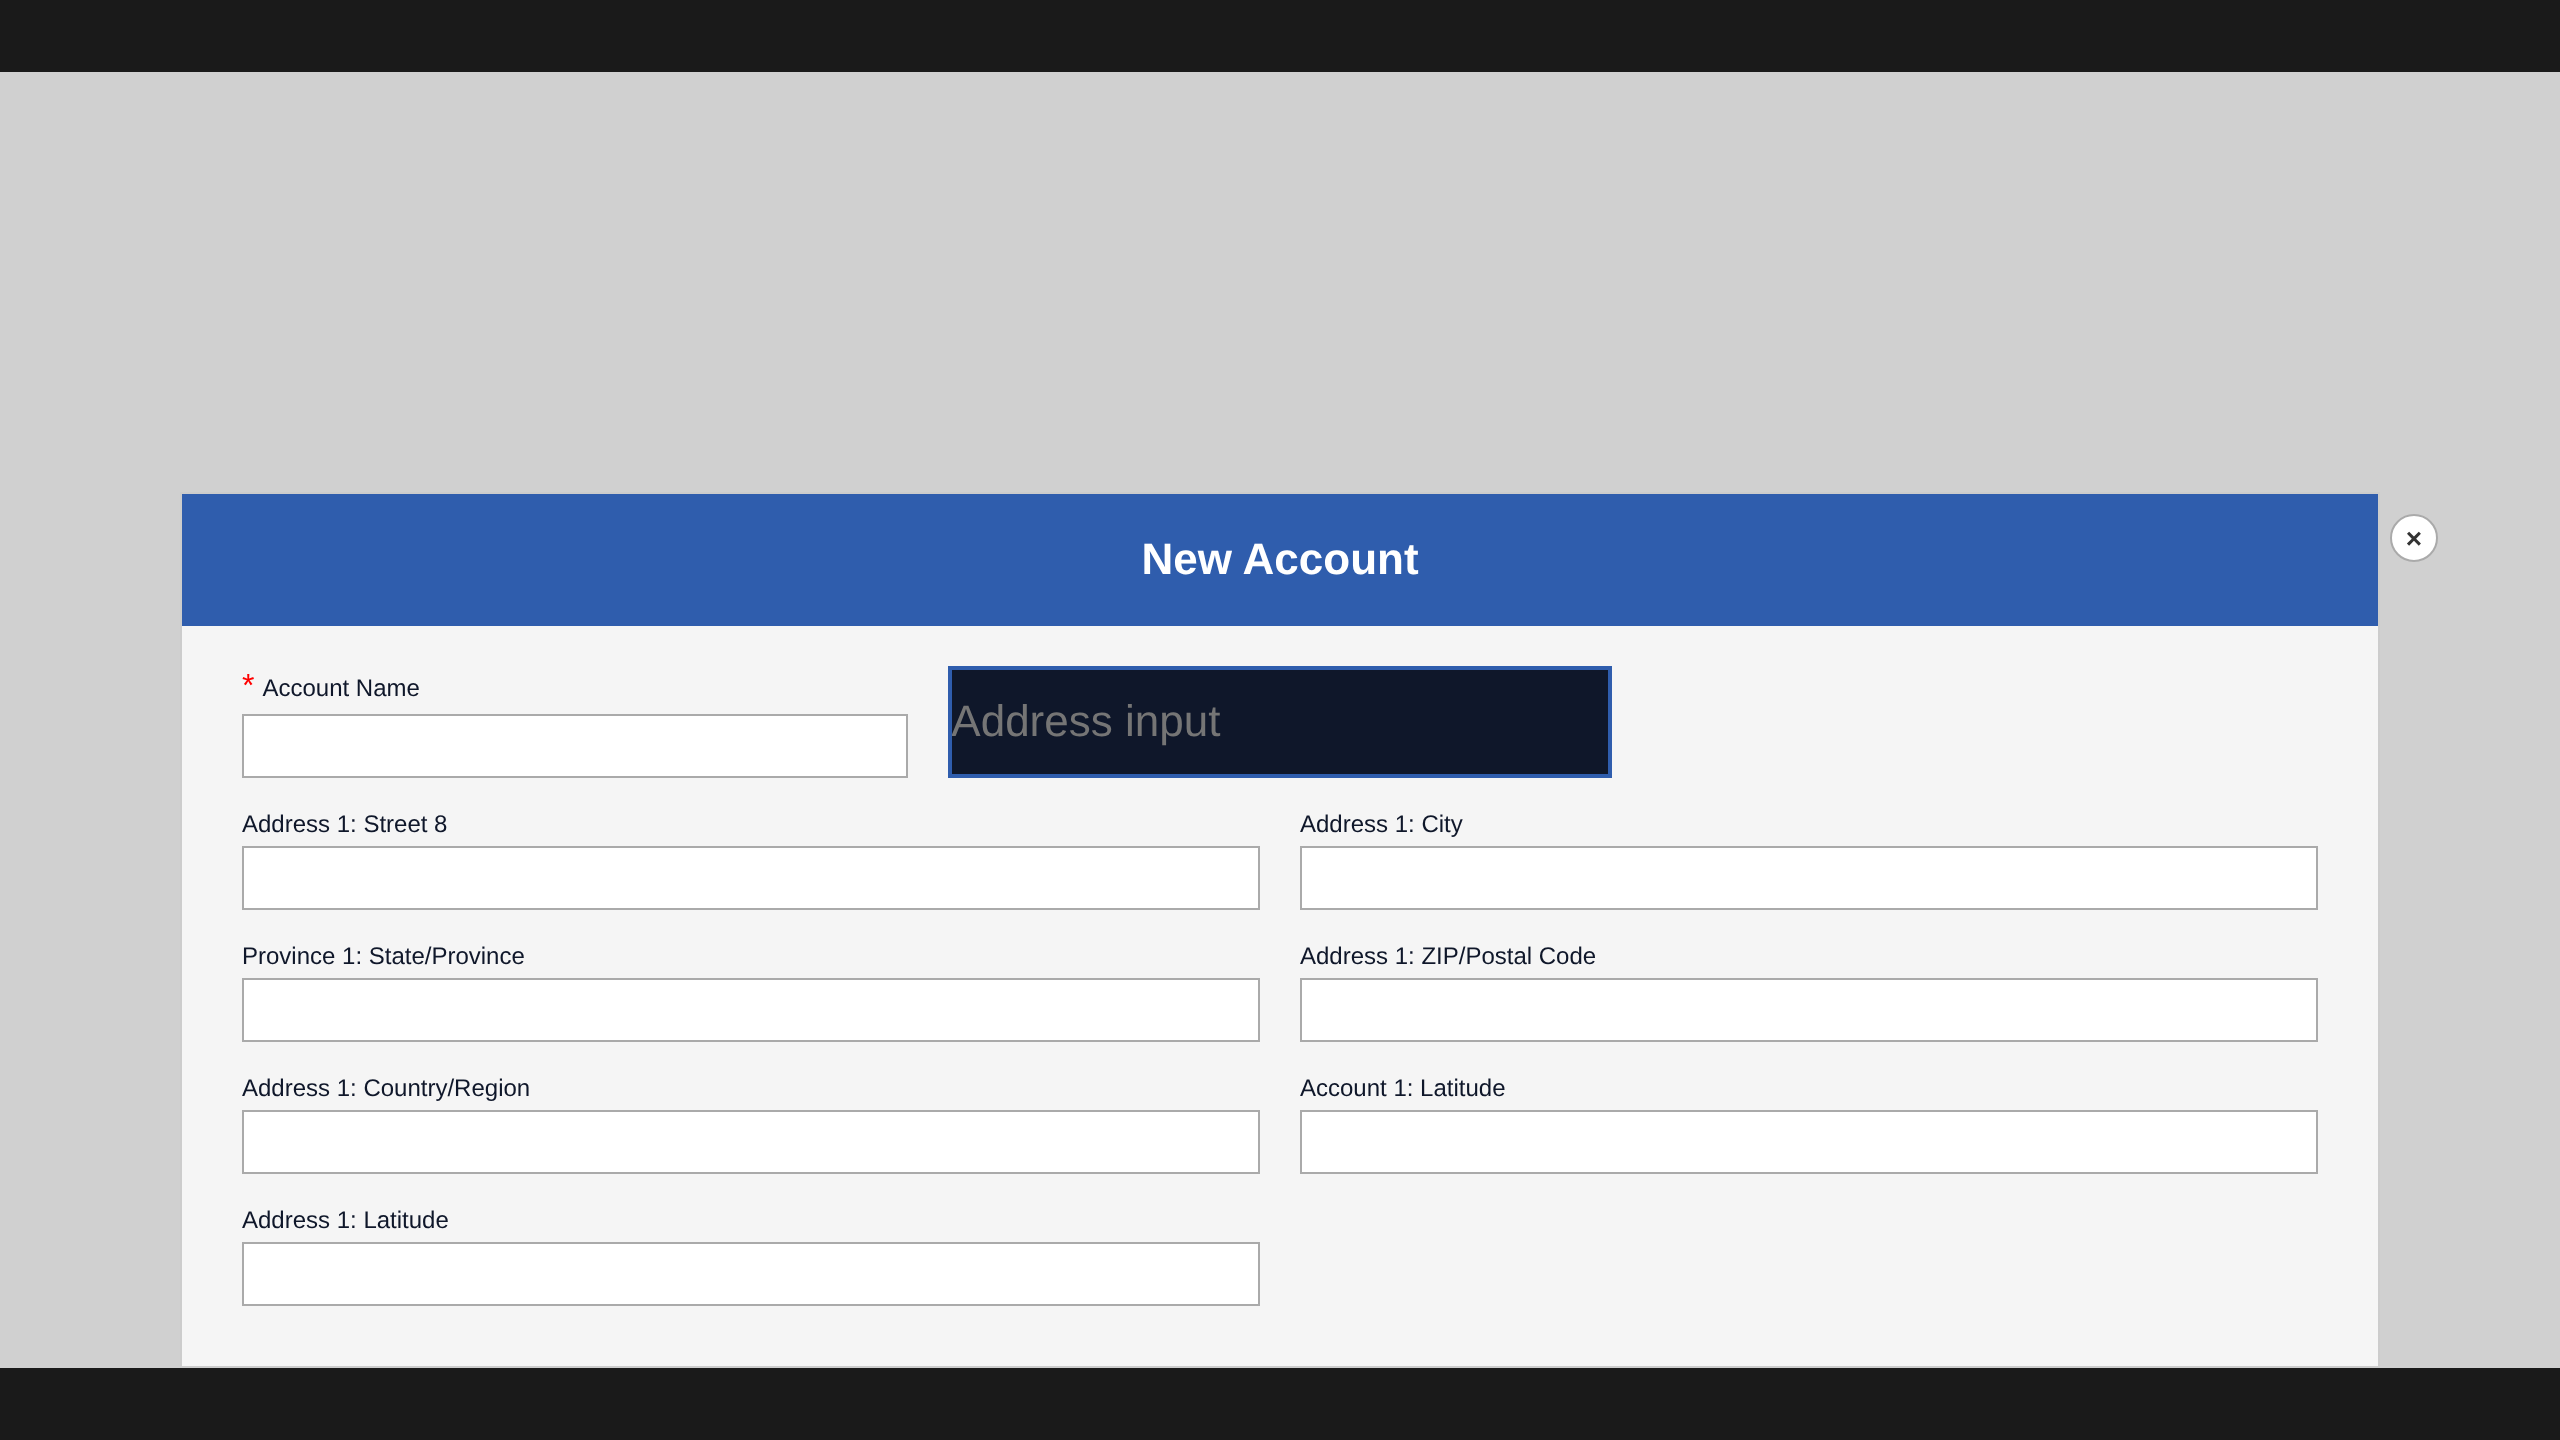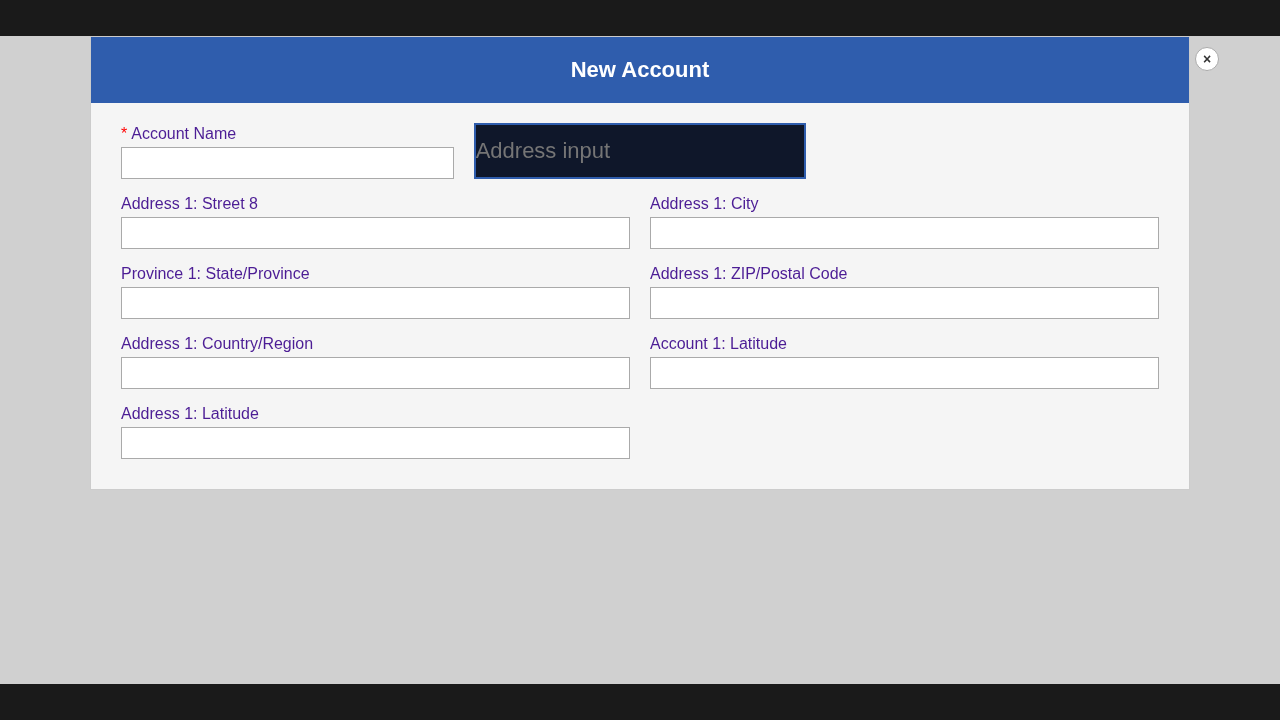--- a/index.html
+++ b/index.html
@@ -30,21 +30,21 @@
       height: 36px;
       width: 100%;
       flex-shrink: 0;
       margin-top: auto;
     }
 
     .modal-wrapper {
       flex: 1;
       display: flex;
       justify-content: center;
-      align-items: flex-start;
+      align-items: flex-end;
       padding: 0 90px;
       position: relative;
     }
 
     .modal {
       background-color: #ffffff;
       width: 100%;
       max-width: 1100px;
       border: 1px solid #ccc;
       position: relative;
@@ -85,22 +85,22 @@
       background-color: #f5f5f5;
     }
 
     .field-group {
       display: flex;
       flex-direction: column;
       gap: 4px;
     }
 
     .field-label {
-      font-size: 16px;
-      color: #4c1d95;
+      font-size: 12px;
+      color: #0f172a;
       font-weight: normal;
     }
 
     .required-star {
       color: red;
       margin-right: 4px;
     }
 
     .field-input {
       border: 1px solid #aaa;

